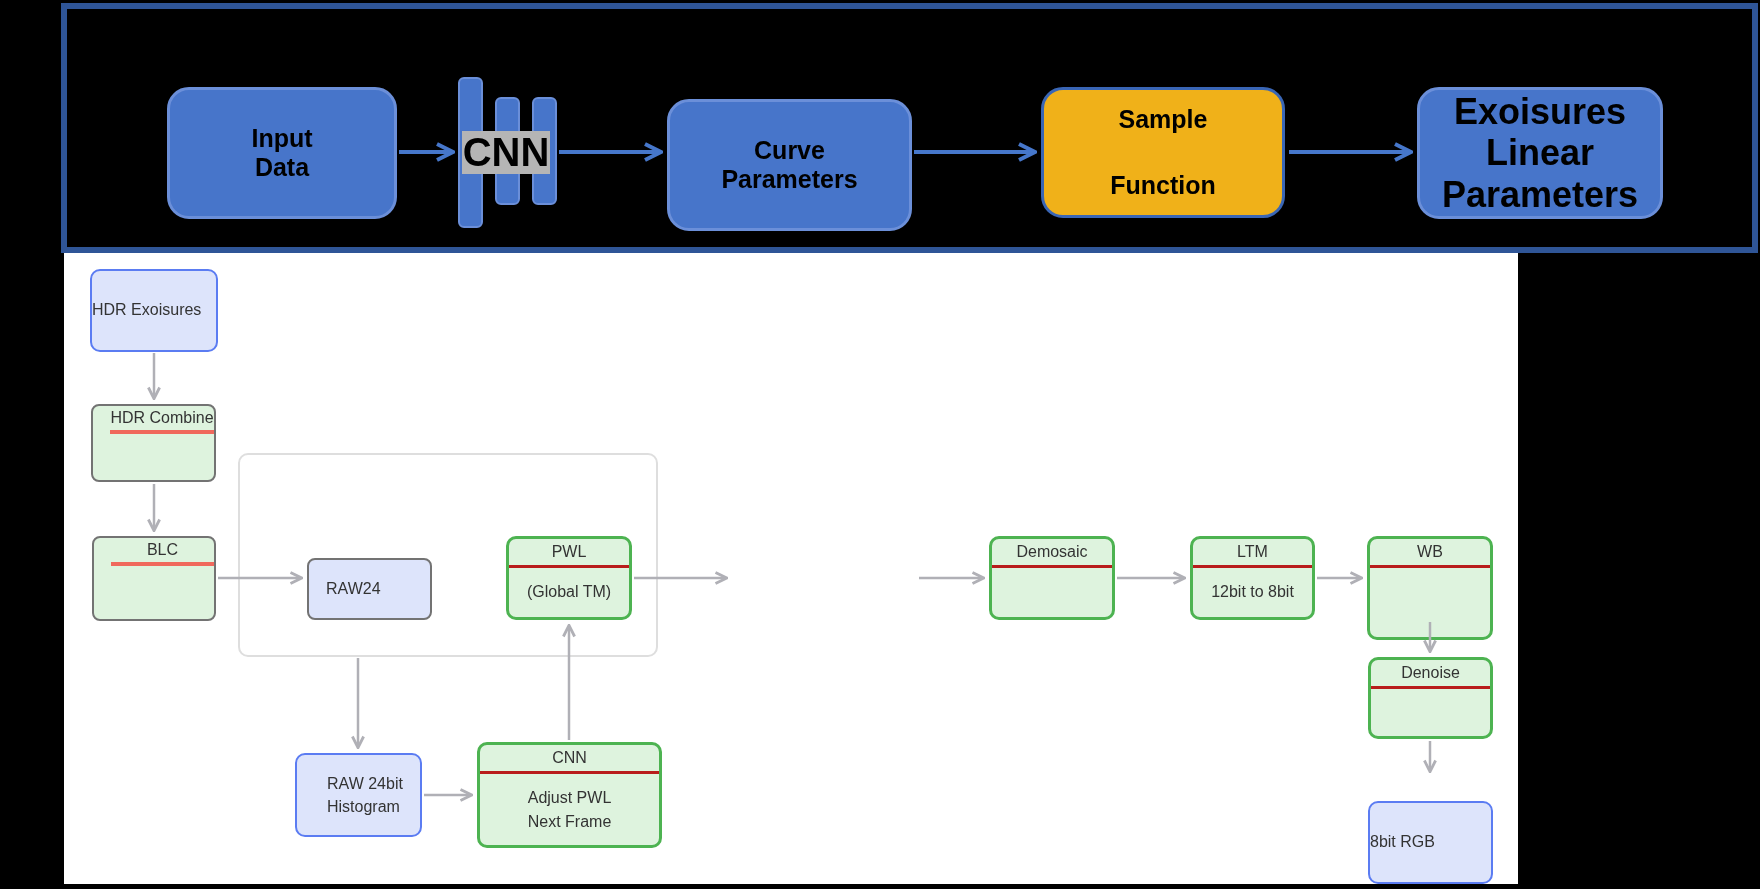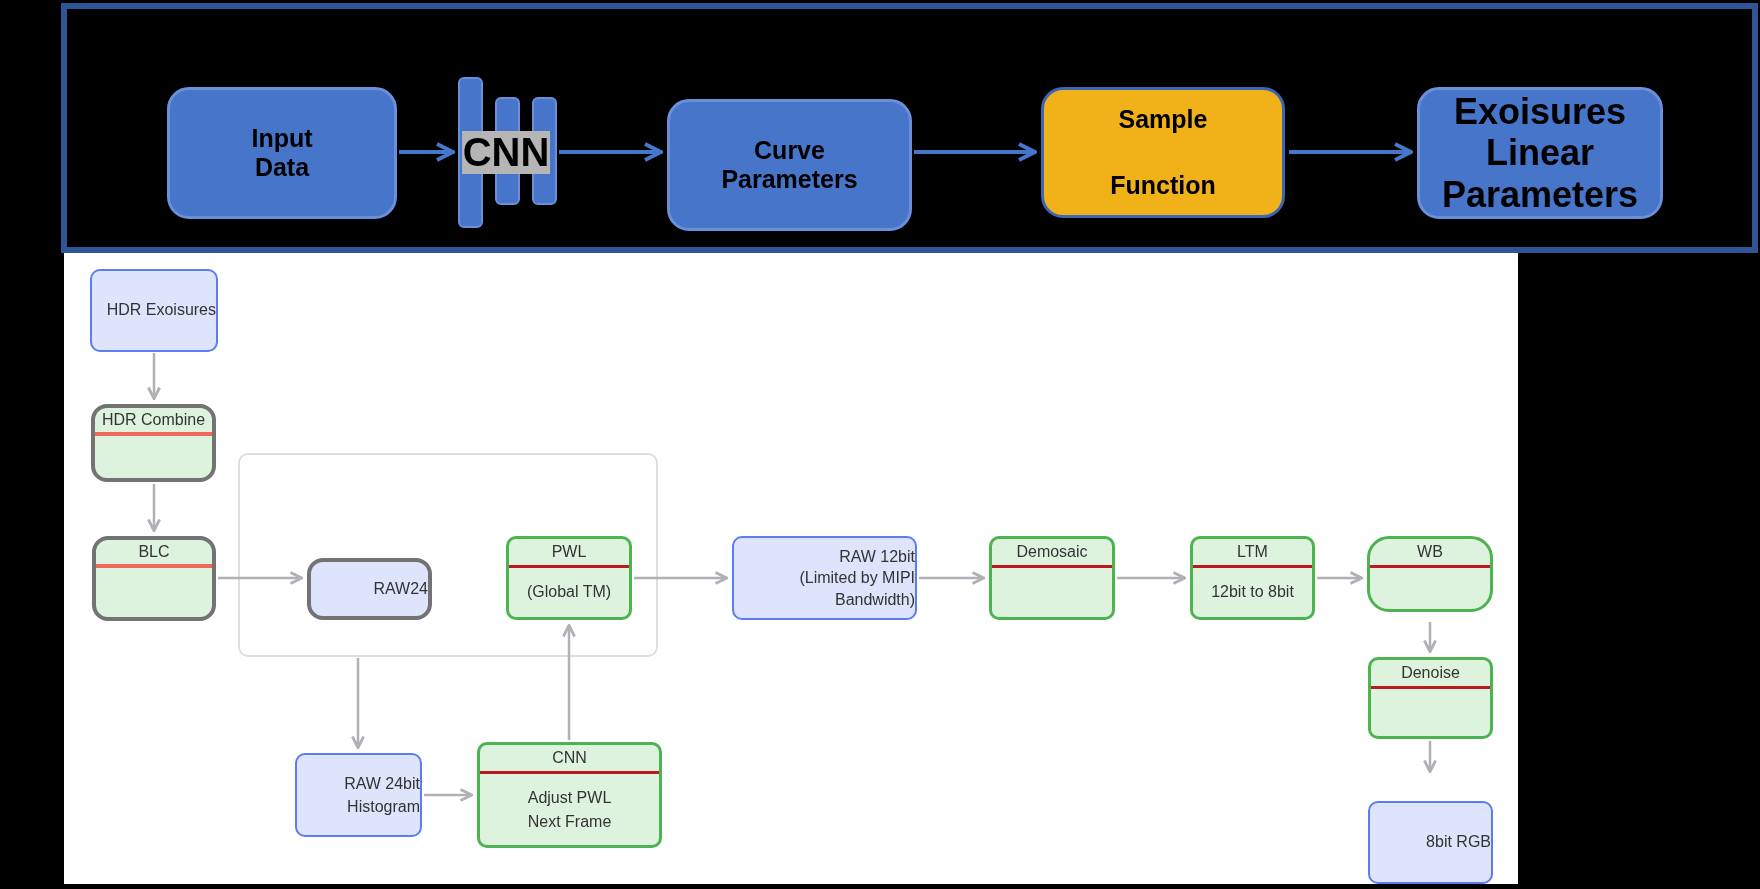--- a/index.html
+++ b/index.html
@@ -16,25 +16,25 @@
   .bnode.small{font-size:36px;line-height:1.15;}
   .bar{position:absolute;background:#4775ca;border:2px solid #6b8fd9;border-radius:6px;box-sizing:border-box;}
   .cnnlabel{position:absolute;background:#b5b5b5;color:#000;display:flex;align-items:center;justify-content:center;
             font-size:40px;font-weight:600;}
 
   
   .panel{position:absolute;left:64px;top:253px;width:1454px;height:631px;background:#ffffff;}
   .container{position:absolute;left:238px;top:453px;width:420px;height:204px;background:#fff;
              border:2px solid #dedede;border-radius:10px;box-sizing:border-box;}
 
-  .node{position:absolute;box-sizing:border-box;display:flex;align-items:flex-end;justify-content:center;
+  .node{position:absolute;box-sizing:border-box;display:flex;align-items:flex-start;justify-content:center;
         flex-direction:column;text-align:center;font-size:16px;line-height:1.3;color:#333;border-radius:10px;}
   .node.blue{background:#dde4fb;border:2.5px solid #5b7cf2;}
   .node.green{background:#def3de;border:3px solid #4db351;}
-  .node.redb{border:4px solid #737373;border-radius:16px;}
+  .node.redb{border:2px solid #737373;border-radius:8px;padding-left:17px;}
   .node span{display:block;}
 
   .headered{align-items:stretch;justify-content:flex-start;}
   .headered .hd{display:flex;align-items:center;justify-content:center;flex:0 0 auto;}
   .green.headered .hd{height:26px;border-bottom:3px solid #b91c1c;}
   .redb.headered .hd{height:24px;border-bottom:4px solid #f0685c;}
   .headered .bd{flex:1 1 auto;display:flex;flex-direction:column;align-items:center;justify-content:center;}
 
   
   #edges{position:absolute;left:0;top:0;pointer-events:none;}
@@ -94,37 +94,32 @@
 
   <div class="node blue redb" style="left:307px;top:558px;width:125px;height:62px;">
     <span>RAW24</span>
   </div>
 
   <div class="node green headered" style="left:506px;top:536px;width:126px;height:84px;">
     <div class="hd">PWL</div>
     <div class="bd">(Global TM)</div>
   </div>
 
-  <div class="node blue" style="left:732px;top:536px;width:185px;height:84px;line-height:1.32;">
-    <span>RAW 12bit</span>
-    <span>(Limited by MIPI</span>
-    <span>Bandwidth)</span>
-  </div>
 
   <div class="node green headered" style="left:989px;top:536px;width:126px;height:84px;">
     <div class="hd">Demosaic</div>
     <div class="bd"></div>
   </div>
 
   <div class="node green headered" style="left:1190px;top:536px;width:125px;height:84px;">
     <div class="hd">LTM</div>
     <div class="bd">12bit to 8bit</div>
   </div>
 
-  <div class="node green headered" style="left:1367px;top:536px;width:126px;height:76px;border-radius:22px;">
+  <div class="node green headered" style="left:1367px;top:536px;width:126px;height:104px;">
     <div class="hd">WB</div>
     <div class="bd"></div>
   </div>
 
   <div class="node green headered" style="left:1368px;top:657px;width:125px;height:82px;">
     <div class="hd">Denoise</div>
     <div class="bd"></div>
   </div>
 
   <div class="node blue" style="left:1368px;top:777px;width:125px;height:83px;margin-top:24px;">

